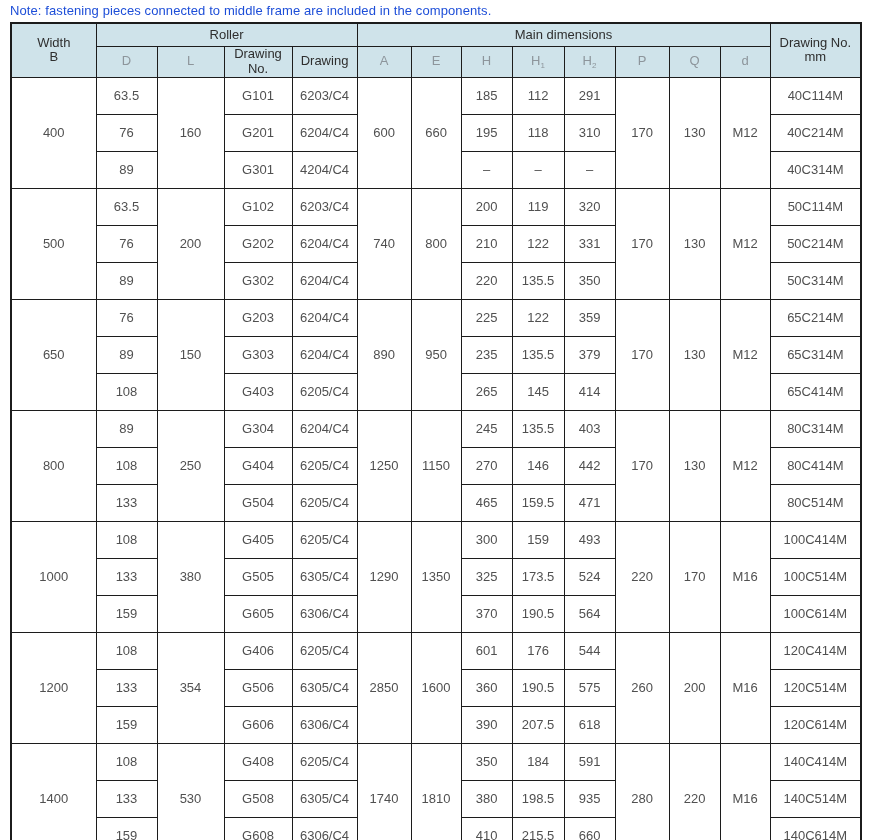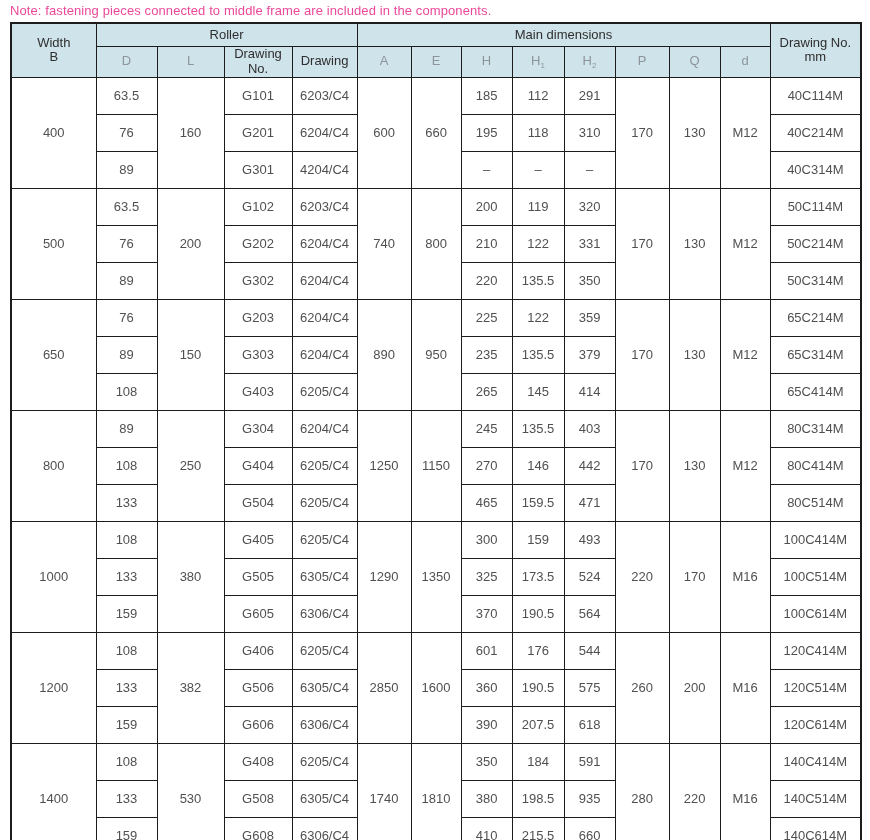--- a/index.html
+++ b/index.html
@@ -3,21 +3,21 @@
 <meta charset="utf-8">
 <style>
   html,body{margin:0;padding:0;}
   body{
     width:870px;height:840px;position:relative;background:#ffffff;
     font-family:"Liberation Sans", sans-serif;
     -webkit-font-smoothing:antialiased;
   }
   .note{
     position:absolute;left:10px;top:3px;
-    font-size:13px;color:#ec4899;letter-spacing:.1px;
+    font-size:13px;color:#1d4ed8;letter-spacing:.1px;
   }
   .unit{
     position:absolute;right:8px;top:5px;
     font-size:13px;color:#1d1d1d;margin-top:32px;
   }
   .unit .unit-label{border-bottom:1px dashed #6b6b6b;padding-bottom:1px;}
   table.spec{
     position:absolute;left:10px;top:22px;width:850px;
     border-collapse:collapse;table-layout:fixed;
     border:2px solid #1c1c1c;
@@ -261,21 +261,21 @@
         <td>G605</td>
         <td>6306/C4</td>
         <td>370</td>
         <td>190.5</td>
         <td>564</td>
         <td>100C614M</td>
       </tr>
       <tr>
         <td rowspan="3">1200</td>
         <td>108</td>
-        <td rowspan="3">382</td>
+        <td rowspan="3">354</td>
         <td>G406</td>
         <td>6205/C4</td>
         <td rowspan="3">2850</td>
         <td rowspan="3">1600</td>
         <td>601</td>
         <td>176</td>
         <td>544</td>
         <td rowspan="3">260</td>
         <td rowspan="3">200</td>
         <td rowspan="3">M16</td>

